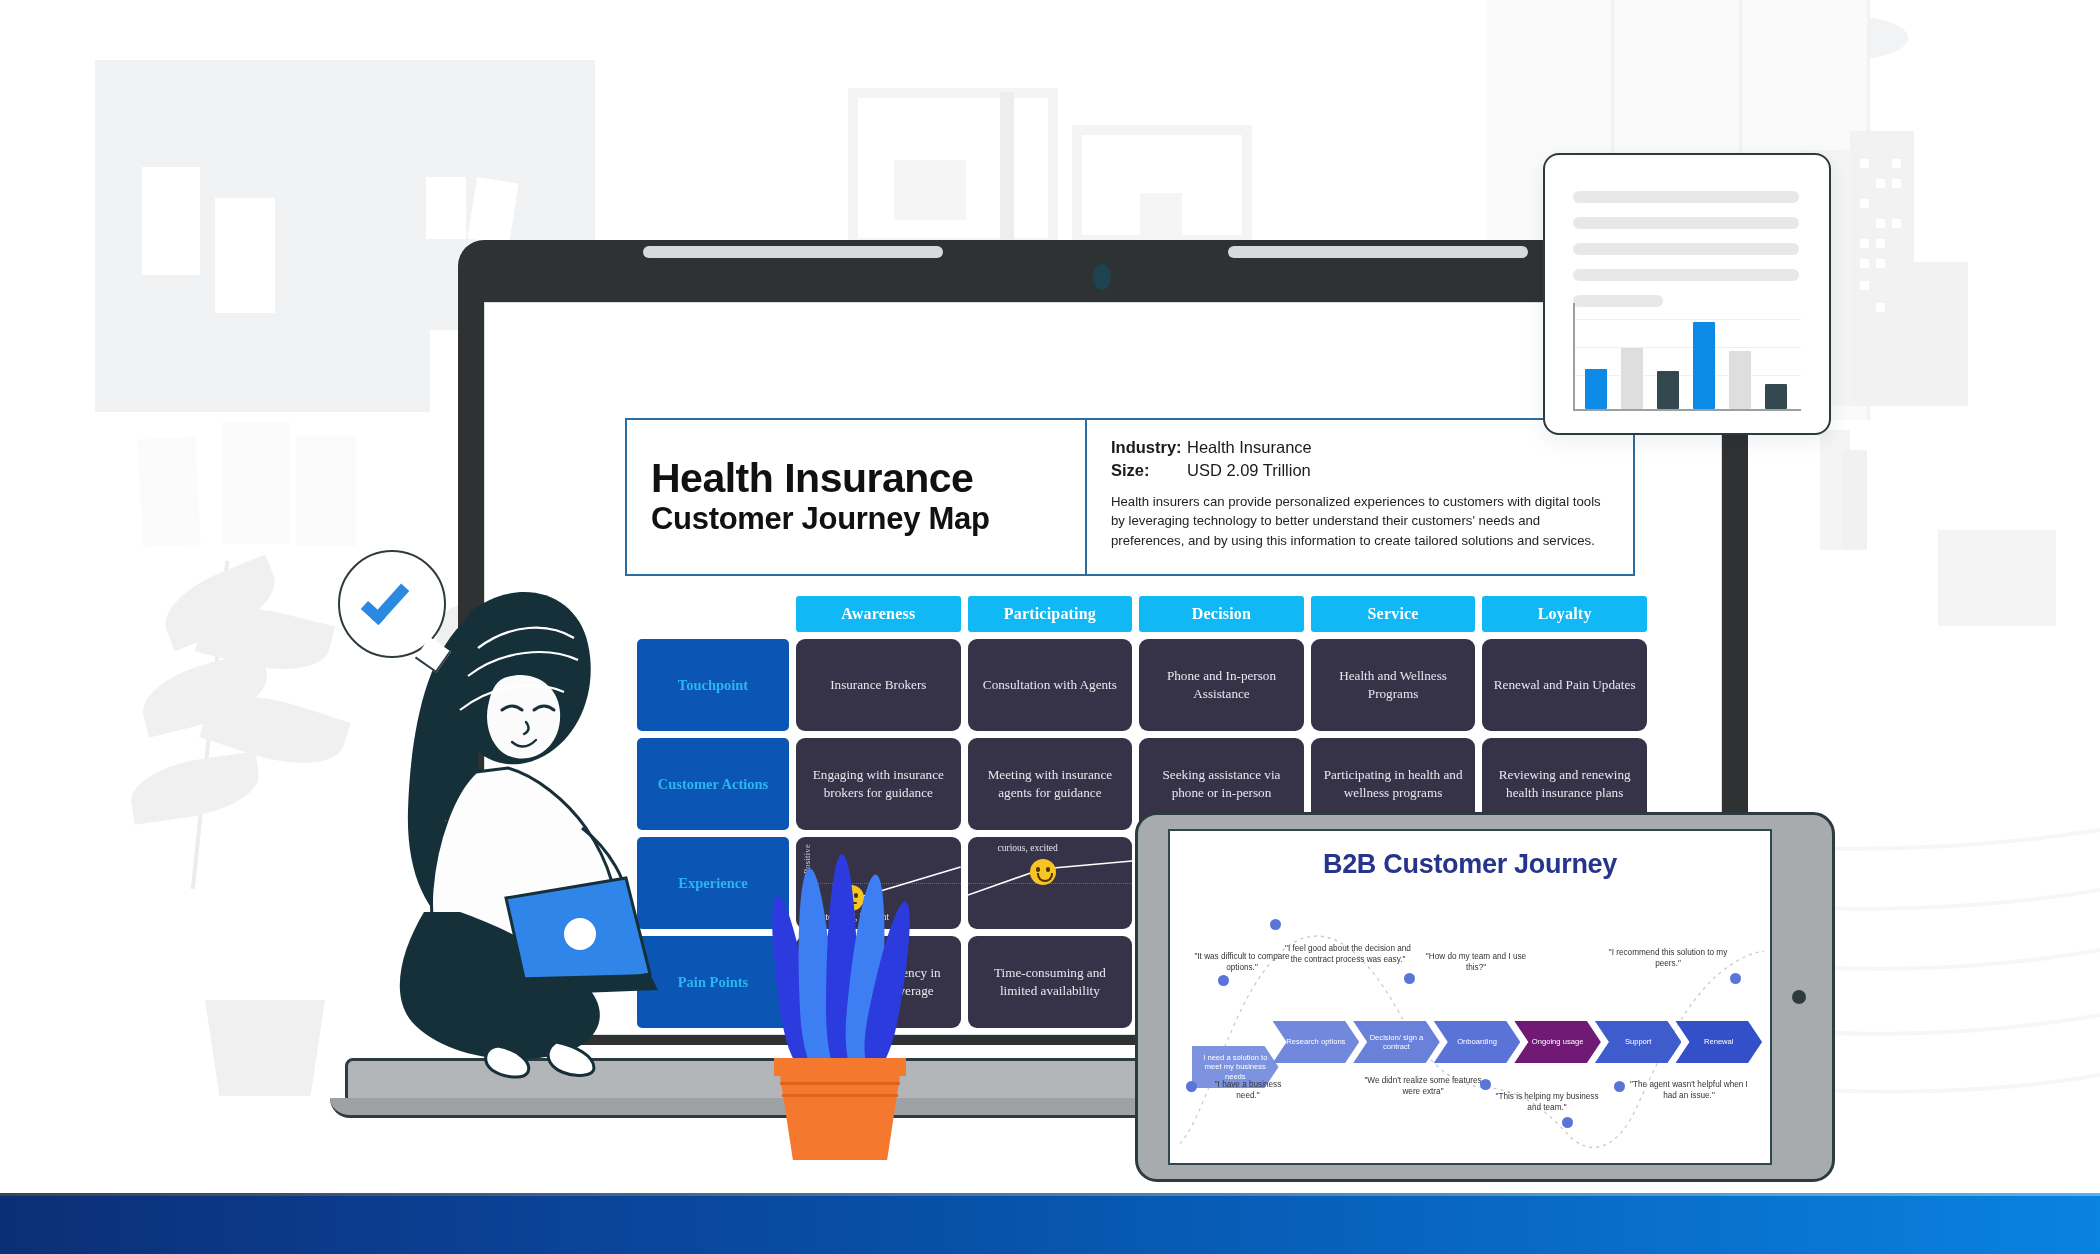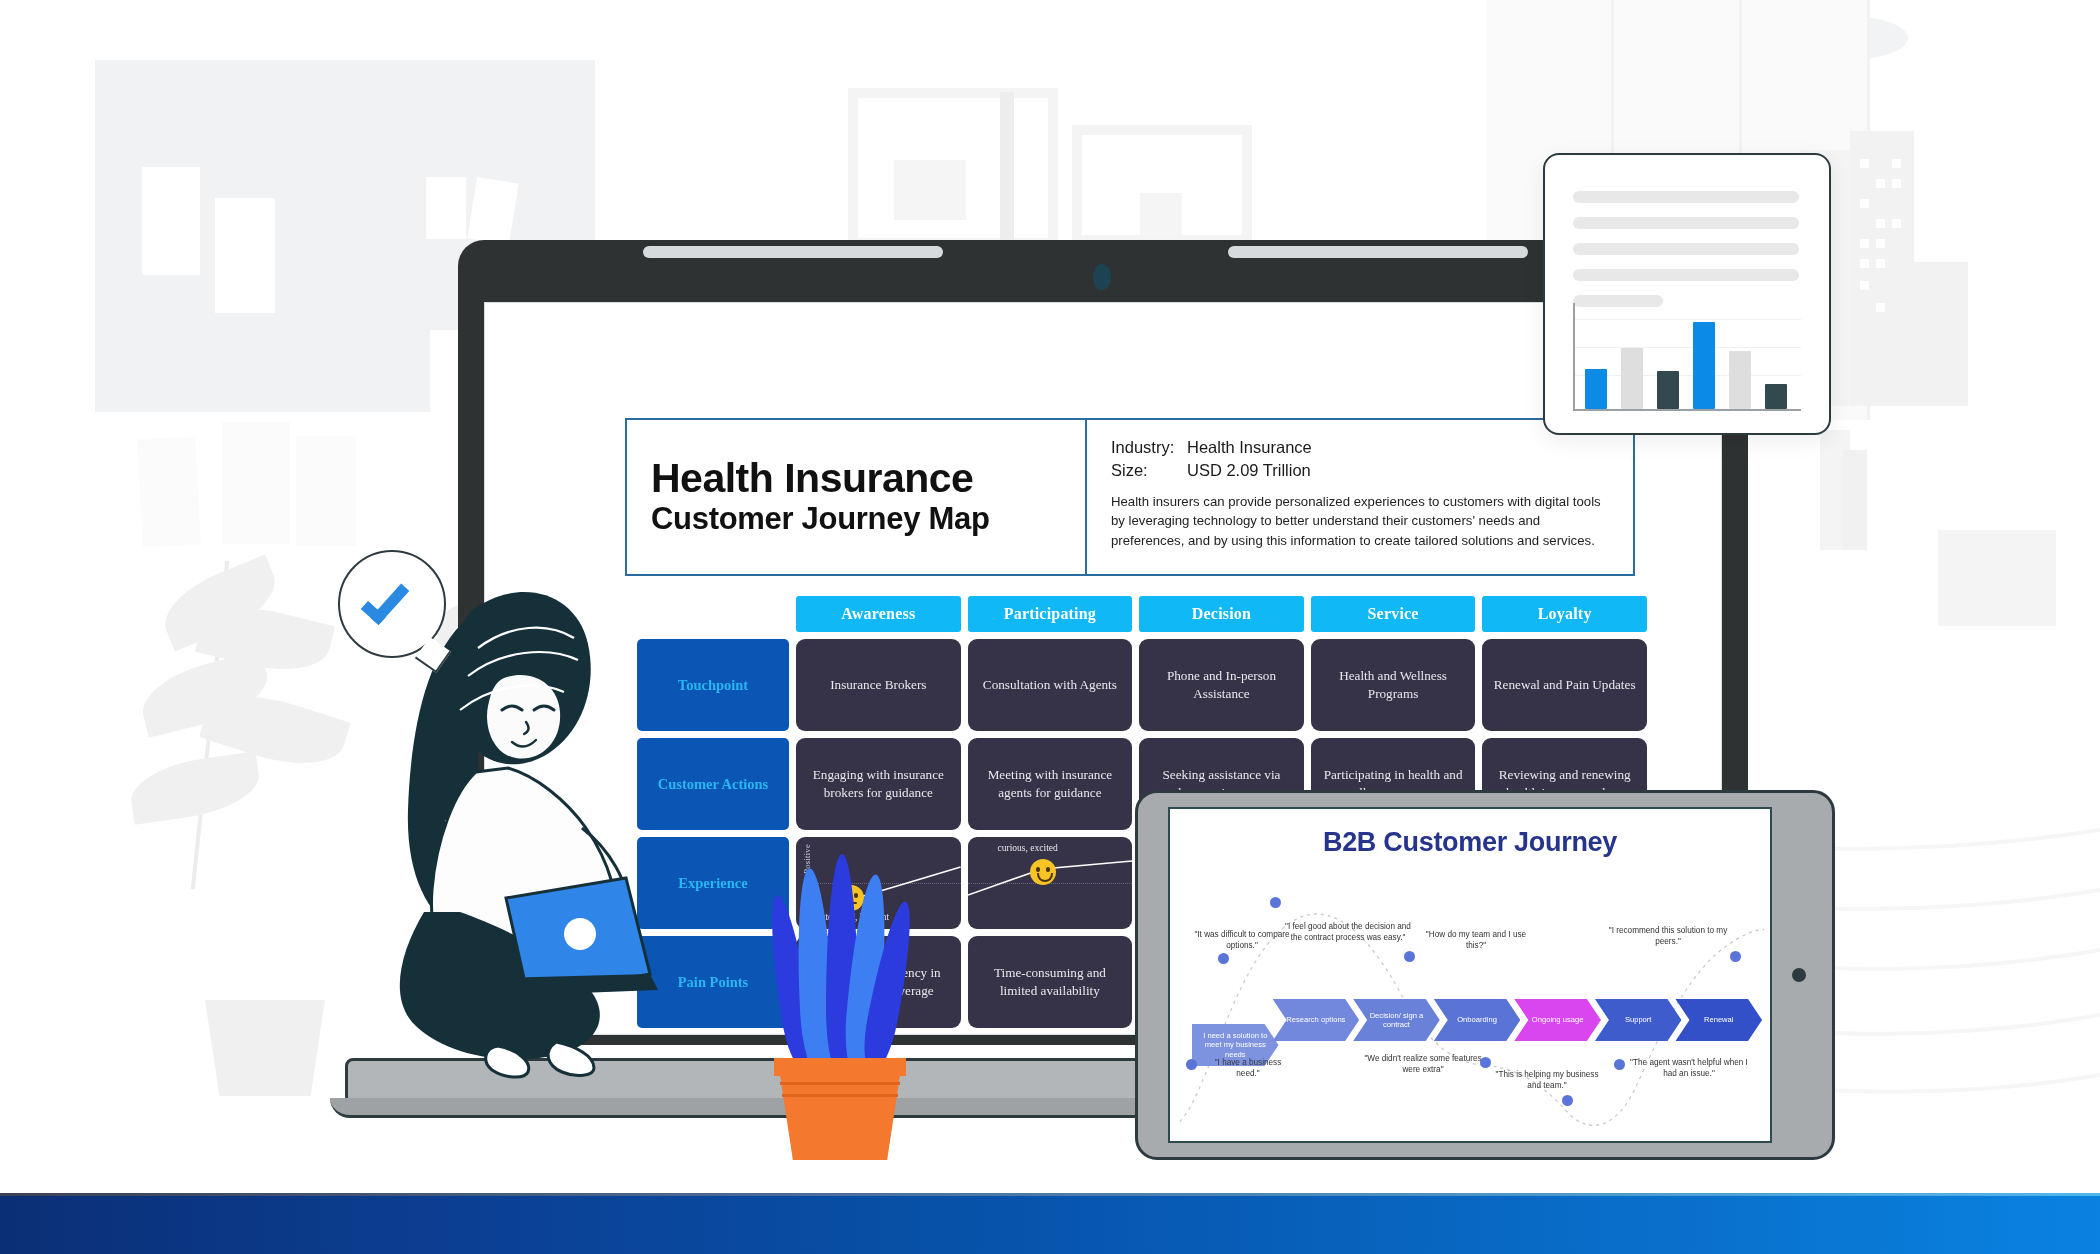--- a/index.html
+++ b/index.html
@@ -65,21 +65,21 @@
     position:absolute; left:0px; top:0px; width:470px; height:158px;
     border:2px solid #2b6ca3; background:#ffffff;
     display:flex; flex-direction:column; justify-content:center;
     padding-left:24px;
   }
   #poster-title-1 { font-size:41px; font-weight:bold; color:#111; letter-spacing:-0.5px; line-height:1.05; }
   #poster-title-2 { font-size:31px; font-weight:bold; color:#111; letter-spacing:-0.3px; line-height:1.2; }
 
   #poster-meta { padding:16px 18px 10px 24px; width:100%; }
   .meta-row { display:flex; font-size:16.5px; color:#1a1a1a; line-height:1.42; }
-  .meta-label { font-weight:normal; width:76px; flex:none; }
+  .meta-label { font-weight:bold; width:76px; flex:none; }
   .meta-value { font-weight:normal; }
   #poster-desc { margin-top:9px; font-size:13.2px; line-height:1.48; color:#222; }
 
   
   #jm-table { position:absolute; left:12px; top:178px; width:1010px;font-family:Liberation Serif, serif; }
   .jm-row { display:flex; gap:7px; margin-bottom:7px; }
   .jm-rowlabel {
     width:152px; flex:none; border-radius:5px;
     display:flex; align-items:center; justify-content:center;
     text-align:center; color:#2ab6f0; font-size:14.5px; font-weight:bold; line-height:1.25;
@@ -130,21 +130,21 @@
   .doc-line { position:absolute; background:#e8e8e8; border-radius:6px; height:12px; }
   #doc-chart { position:absolute; left:28px; top:148px; width:228px; height:108px; }
   #doc-chart .axis-y { position:absolute; left:0; top:0; bottom:0; width:2px; background:#9aa0a4; }
   #doc-chart .axis-x { position:absolute; left:0; right:0; bottom:0; height:2px; background:#9aa0a4; }
   #doc-chart .grid { position:absolute; left:2px; right:0; height:1px; background:#f0f0f0; }
   #doc-chart .bars { position:absolute; left:12px; right:8px; bottom:2px; top:0; display:flex; align-items:flex-end; gap:14px; }
   #doc-chart .bar { width:22px; border-radius:1px; }
 
   
   #tablet {
-    position:absolute; left:1135px; top:790px; width:700px; height:370px;
+    position:absolute; left:1135px; top:812px; width:700px; height:370px;
     background:#a8abad; border:3px solid #2d3a40; border-radius:22px;
   }
   #tablet-screen {
     position:absolute; left:30px; top:14px; right:60px; bottom:14px;
     background:#ffffff; border:2px solid #2d4b4e;
   }
   #tablet-home { position:absolute; right:26px; top:50%; margin-top:-7px; width:14px; height:14px; background:#2d3a40; border-radius:50%; }
   #b2b-title { text-align:center; font-size:27px; font-weight:bold; color:#26348c; margin-top:18px; letter-spacing:-0.3px; }
 
   #b2b-chart { position:absolute; left:0; right:0; top:58px; bottom:6px; }
@@ -468,21 +468,21 @@
         <div class="b2b-dot" style="left:100px;top:30px;"></div>
         <div class="b2b-dot" style="left:48px;top:86px;"></div>
         <div class="b2b-dot" style="left:234px;top:84px;"></div>
         <div class="b2b-dot" style="left:560px;top:84px;"></div>
 
         <div class="b2b-arrows" id="b2b-arrows">
             <div class="b2b-arrow" style="background: rgb(126, 147, 224); margin-top: 25px;">I need a solution to meet my business needs</div>
             <div class="b2b-arrow" style="background: rgb(114, 136, 221);">Research options</div>
             <div class="b2b-arrow" style="background: rgb(106, 129, 218);">Decision/ sign a contract</div>
             <div class="b2b-arrow" style="background: rgb(90, 115, 214);">Onboarding</div>
-            <div class="b2b-arrow" style="background: #d946ef;">Ongoing usage</div>
+            <div class="b2b-arrow" style="background: #701a75;">Ongoing usage</div>
             <div class="b2b-arrow" style="background: rgb(63, 92, 205);">Support</div>
             <div class="b2b-arrow" style="background: rgb(51, 80, 200);">Renewal</div>
           </div>
 
         <div class="b2b-quote" style="left:34px;top:190px;width:88px;">"I have a business need."</div>
         <div class="b2b-quote" style="left:192px;top:186px;width:122px;">"We didn't realize some features were extra"</div>
         <div class="b2b-quote" style="left:322px;top:202px;width:110px;">"This is helping my business and team."</div>
         <div class="b2b-quote" style="left:456px;top:190px;width:126px;">"The agent wasn't helpful when I had an issue."</div>
 
         <div class="b2b-dot" style="left:16px;top:192px;"></div>

